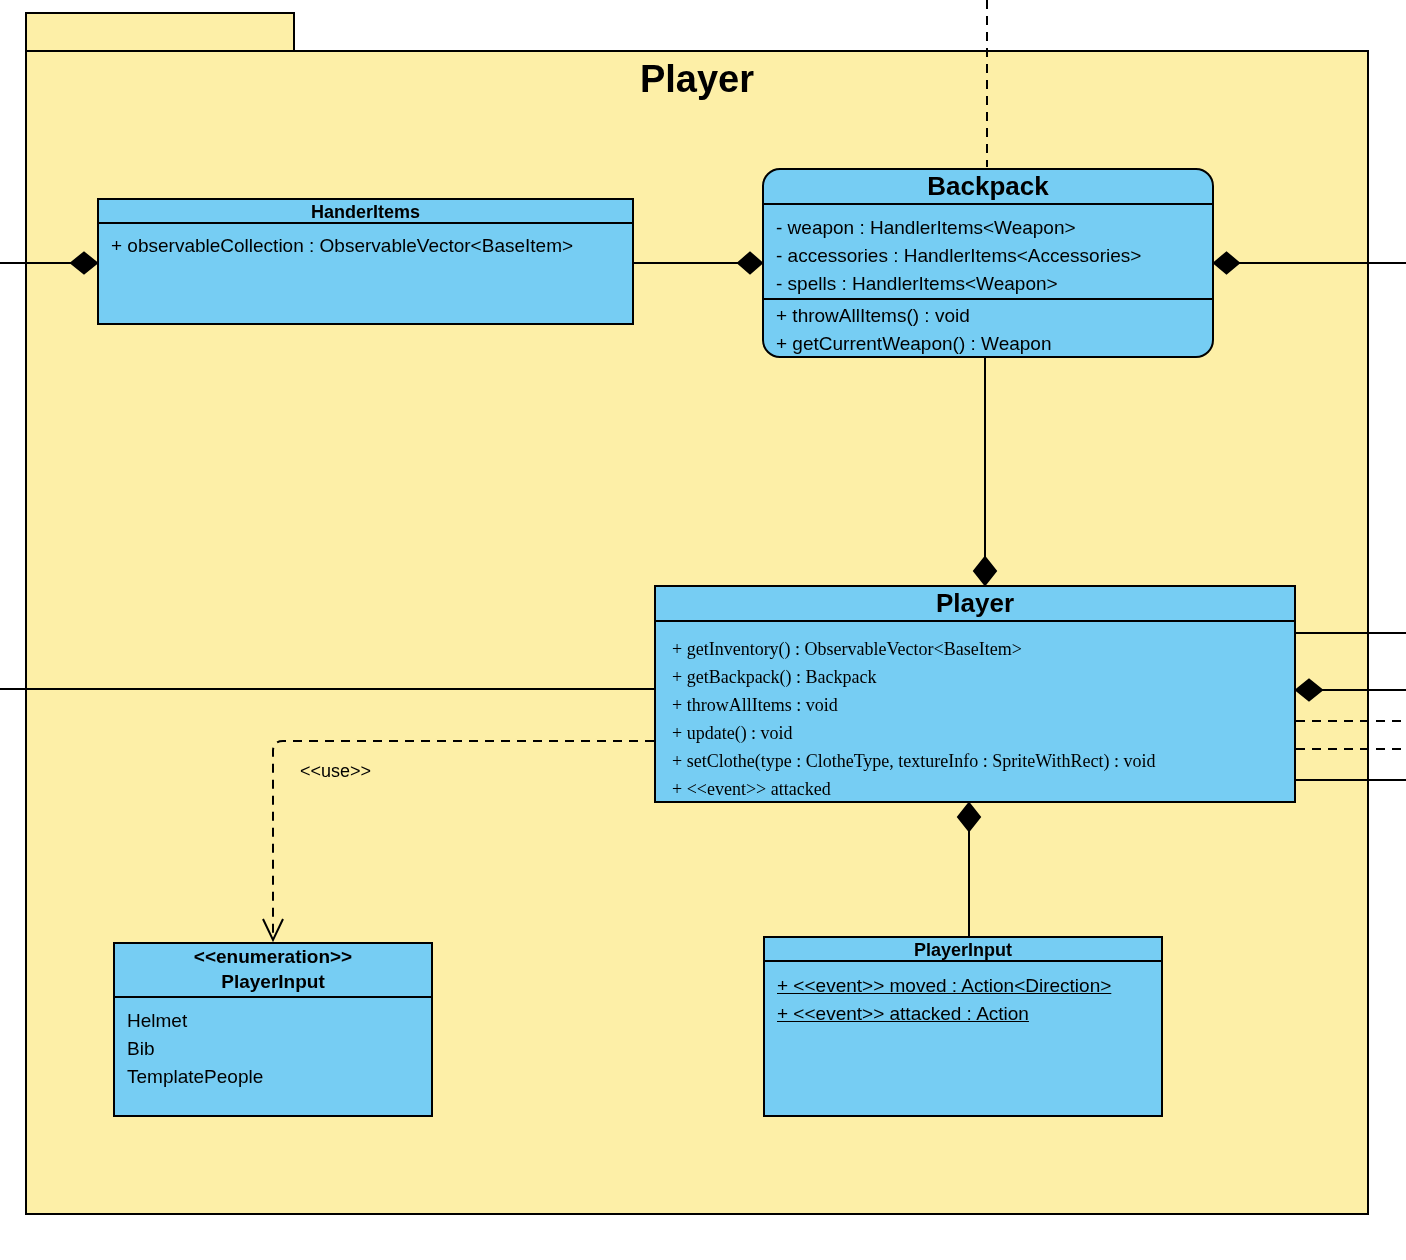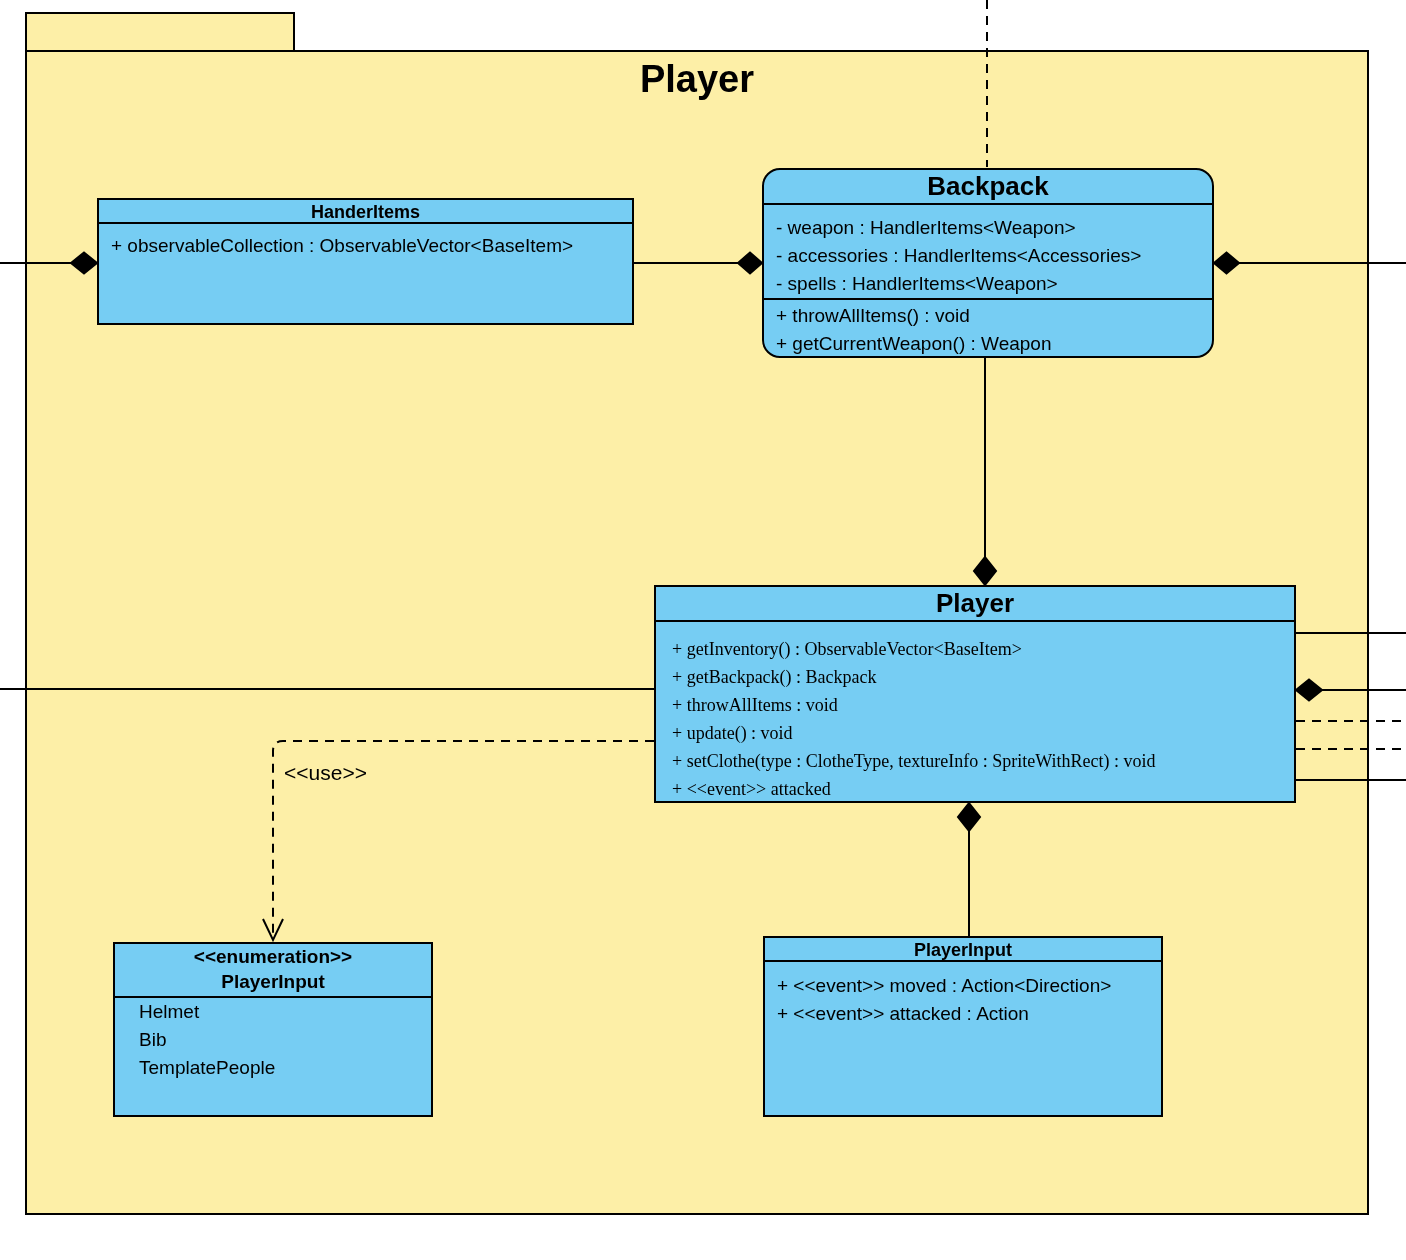--- a/index.html
+++ b/index.html
@@ -25,21 +25,21 @@
     display:flex;flex-direction:column;overflow:hidden;}
   .uml-title{border-bottom:2px solid var(--stroke);font-weight:bold;text-align:center;flex:none;}
   .t-small{height:24px;line-height:25px;font-size:18px;}
   .t-big{height:35px;line-height:33px;font-size:26px;}
   .t-enum{height:54px;font-size:19px;line-height:25px;padding-top:0;}
   .uml-comp{flex:none;}
   .uml-comp.sep{border-top:2px solid var(--stroke);}
   .uml-line{font-size:19px;line-height:28px;padding-left:12px;white-space:nowrap;}
   .player-line{font-size:18px;padding-left:16px;}
 
-  .use-label{position:absolute;left:284px;top:761px;font-size:21px;}
+  .use-label{position:absolute;left:300px;top:761px;font-size:18px;}
 </style>
 </head>
 <body>
 
 <div class="canvas">
 
   <div class="pkg-tab"></div>
   <div class="pkg-body"></div>
   <div class="pkg-title">Player</div>
 
@@ -105,30 +105,30 @@
       <div class="uml-line player-line">+ setClothe(type : ClotheType, textureInfo : SpriteWithRect) : void</div>
       <div class="uml-line player-line">+ &lt;&lt;event&gt;&gt; attacked</div>
     </div>
   </div>
 
   <div class="uml-box" style="left:113px;top:942px;width:320px;height:175px;">
     <div class="uml-title t-enum">
       <div>&lt;&lt;enumeration&gt;&gt;</div>
       <div>PlayerInput</div>
     </div>
-    <div class="uml-comp" style="margin-left:12px;">
+    <div class="uml-comp" style="padding-top:9px;">
       <div class="uml-line">Helmet</div>
       <div class="uml-line">Bib</div>
       <div class="uml-line">TemplatePeople</div>
     </div>
   </div>
 
   <div class="uml-box" style="left:763px;top:936px;width:400px;height:181px;">
     <div class="uml-title t-small">PlayerInput</div>
-    <div class="uml-comp" style="padding-top:10px;">
+    <div class="uml-comp" style="padding-top:10px;text-decoration:underline;">
       <div class="uml-line">+ &lt;&lt;event&gt;&gt; moved : Action&lt;Direction&gt;</div>
       <div class="uml-line">+ &lt;&lt;event&gt;&gt; attacked : Action</div>
     </div>
   </div>
 
   <div class="use-label">&lt;&lt;use&gt;&gt;</div>
 
 </div>
 
 </body></html>

